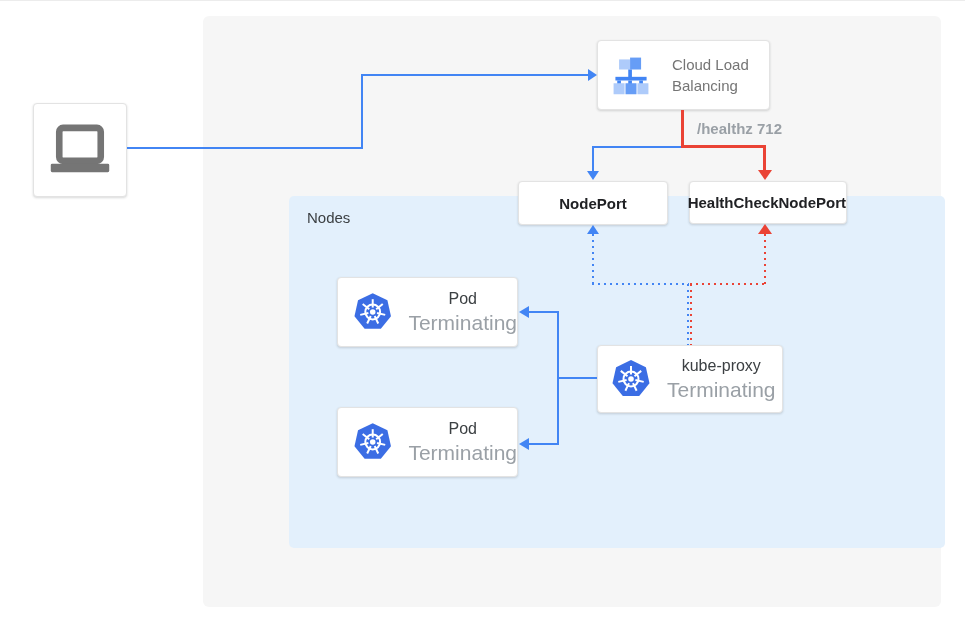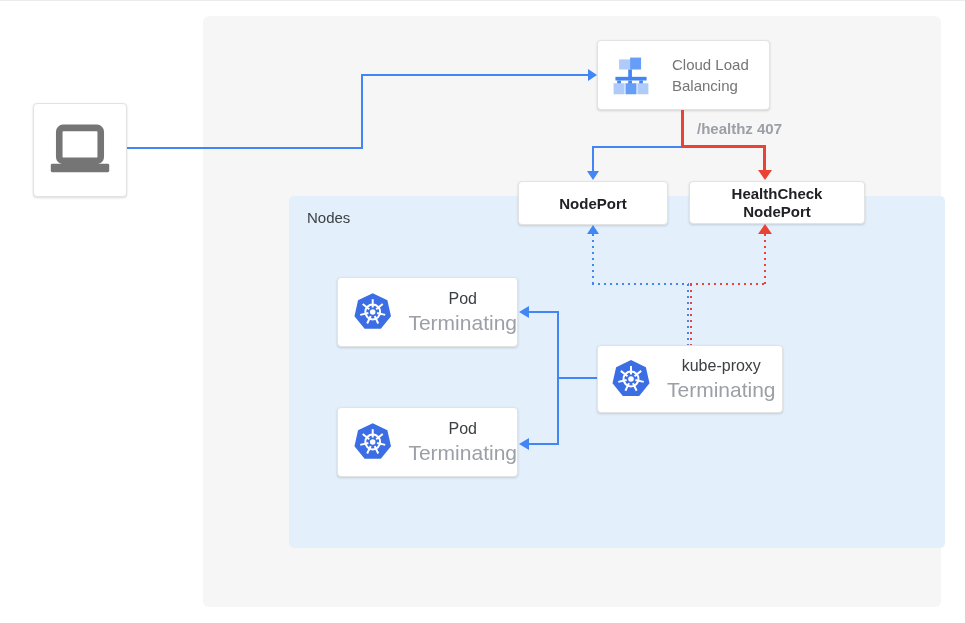--- a/index.html
+++ b/index.html
@@ -15,21 +15,21 @@
   .nodes{position:absolute;left:289px;top:196px;width:656px;height:352px;background:var(--nodes-bg);border-radius:5px;}
   .nodes-label{position:absolute;left:18px;top:13px;font-size:15px;color:var(--title-text);}
   .card{position:absolute;background:#fff;border:1px solid var(--card-border);border-radius:4px;
         box-shadow:0 1px 2px rgba(60,64,67,.12),0 1px 3px rgba(60,64,67,.08);
         display:flex;align-items:center;}
   .laptop-card{left:33px;top:103px;width:94px;height:94px;justify-content:center;}
   .clb-card{left:597px;top:40px;width:173px;height:70px;padding-left:11px;gap:19px;}
   .clb-text{font-size:15px;line-height:21px;color:var(--gray-text);}
   .port-card{font-weight:bold;color:var(--dark-text);font-size:15px;justify-content:center;text-align:center;}
   .nodeport-card{left:518px;top:181px;width:150px;height:44px;}
-  .hc-card{left:689px;top:181px;width:176px;height:43px;line-height:18px;flex-direction:column;}
+  .hc-card{left:689px;top:181px;width:158px;height:43px;line-height:18px;flex-direction:row;justify-content:flex-end;}
   .pod-card{left:337px;width:181px;height:70px;padding-left:15px;gap:16px;}
   .pod1{top:277px;} .pod2{top:407px;}
   .kp-card{left:597px;top:345px;width:186px;height:68px;padding-left:13px;gap:16px;}
   .card-title{font-size:16px;color:var(--title-text);margin-bottom:3px;text-align:center;}
   .card-sub{font-size:21px;color:var(--muted-text);}
   .healthz{position:absolute;left:697px;top:120px;font-size:15px;font-weight:bold;color:var(--muted-text);}
   .line{position:absolute;}
   .lb{background:var(--blue);} .lr{background:var(--red);}
   .dot-v-b{background-image:repeating-linear-gradient(to bottom,var(--blue) 0 2px,transparent 2px 6px);}
   .dot-v-r{background-image:repeating-linear-gradient(to bottom,var(--red) 0 2px,transparent 2px 6px);}
@@ -73,21 +73,21 @@
       <rect x="5" y="33" width="12" height="12" fill="#aecbfa"></rect>
       <rect x="18" y="33" width="12" height="12" fill="#669df6"></rect>
       <rect x="31" y="33" width="12" height="12" fill="#aecbfa"></rect>
     </svg>
     <div class="clb-text">
       <div>Cloud Load</div>
       <div>Balancing</div>
     </div>
   </div>
 
-  <div class="healthz">/healthz 407</div>
+  <div class="healthz">/healthz 712</div>
 
   <div class="card port-card nodeport-card">
     <span>NodePort</span>
   </div>
 
   <div class="card port-card hc-card">
     <span>HealthCheck</span>
     <span>NodePort</span>
   </div>
 

